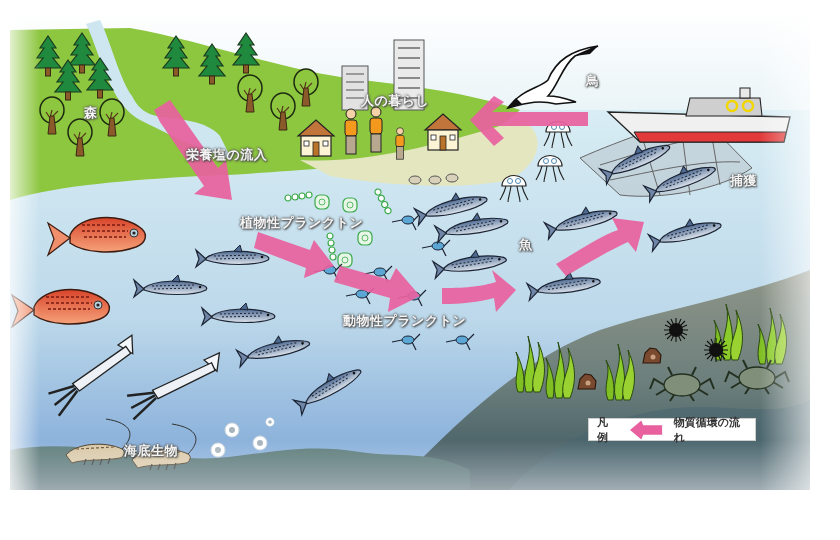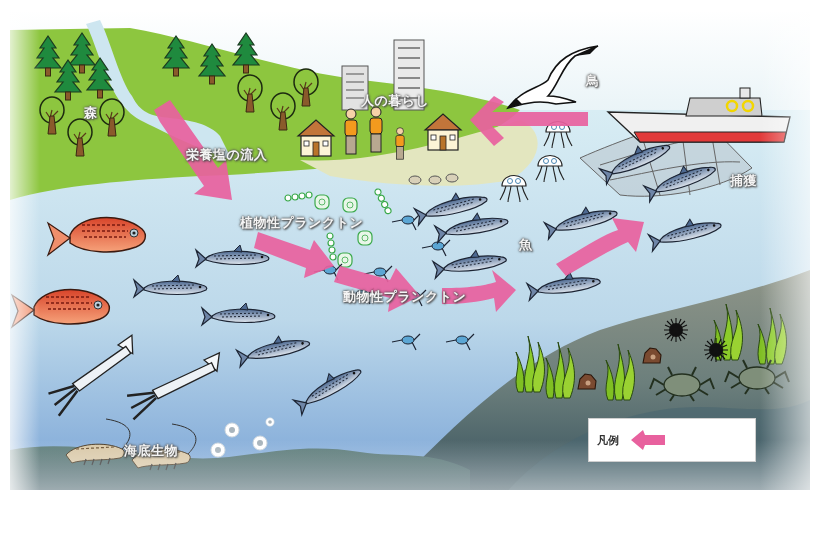--- a/index.html
+++ b/index.html
@@ -1,20 +1,20 @@
 <!DOCTYPE html>
 <html><head>
 <meta charset="utf-8">
 <style>
   html,body{margin:0;padding:0;background:#ffffff;}
   body{width:840px;height:540px;position:relative;overflow:hidden;font-family:"DejaVu Sans",sans-serif;}
   .scene{position:absolute;left:0;top:0;width:840px;height:540px;}
   .label{position:absolute;font-size:13px;color:#f4f4f4;font-weight:bold;
     text-shadow:0 0 2px #555,0 0 3px #555,1px 1px 2px #444;white-space:nowrap;letter-spacing:0.5px;}
-  .legend{position:absolute;left:588px;top:418px;width:168px;height:44px;background:#ffffff;
+  .legend{position:absolute;left:588px;top:418px;width:168px;height:23px;background:#ffffff;
     border:1px solid #cfcfcf;display:flex;align-items:center;padding:0 8px;box-sizing:border-box;font-size:11px;color:#333;font-weight:bold;}
   .legend .l-title{margin-right:12px;}
   .legend .l-arrow{width:36px;height:20px;margin-right:10px;}
 </style>
 </head>
 <body>
 
 <svg class="scene" width="840" height="540" viewBox="0 0 840 540" xmlns="http://www.w3.org/2000/svg">
   <defs>
     <linearGradient id="sky" x1="0" y1="0" x2="0" y2="1">
@@ -322,21 +322,22 @@
   <rect x="0" y="490" width="840" height="50" fill="#ffffff"></rect>
 </svg>
 
 <div class="label" style="left:84px;top:104px;">森</div>
 <div class="label" style="left:166px;top:146px;padding-left:20px;">栄養塩の流入</div>
 <div class="label" style="left:342px;top:92px;margin-left:19px;">人の暮らし</div>
 <div class="label" style="left:586px;top:72px;">鳥</div>
 <div class="label" style="left:730px;top:172px;">捕獲</div>
 <div class="label" style="left:240px;top:214px;text-align:center;">植物性プランクトン</div>
 <div class="label" style="left:519px;top:236px;">魚</div>
-<div class="label" style="left:332px;top:288px;padding-left:11px;">動物性プランクトン</div>
+<div class="label" style="left:332px;top:312px;padding-left:11px;">動物性プランクトン</div>
 <div class="label" style="left:124px;top:410px;margin-top:32px;">海底生物</div>
 
 <div class="legend">
   <span class="l-title">凡例</span>
   <svg class="l-arrow" viewBox="0 0 36 20">
     <path d="M0,10 L12,0 L14,5 L34,5 L34,15 L14,15 L12,20 Z" fill="#e8619e"></path>
   </svg>
+  <span>物質循環の流れ</span>
 </div>
 
 </body></html>

